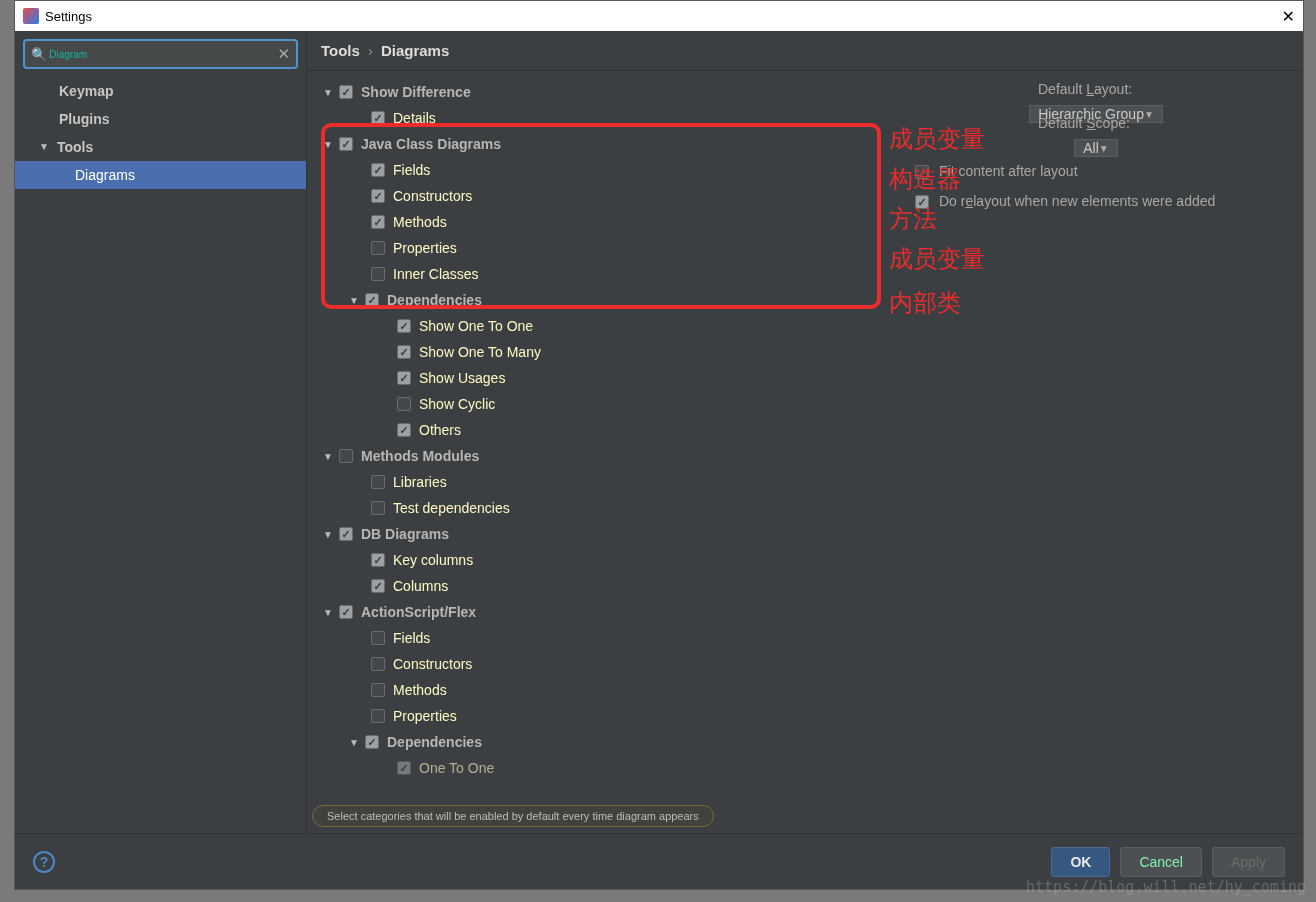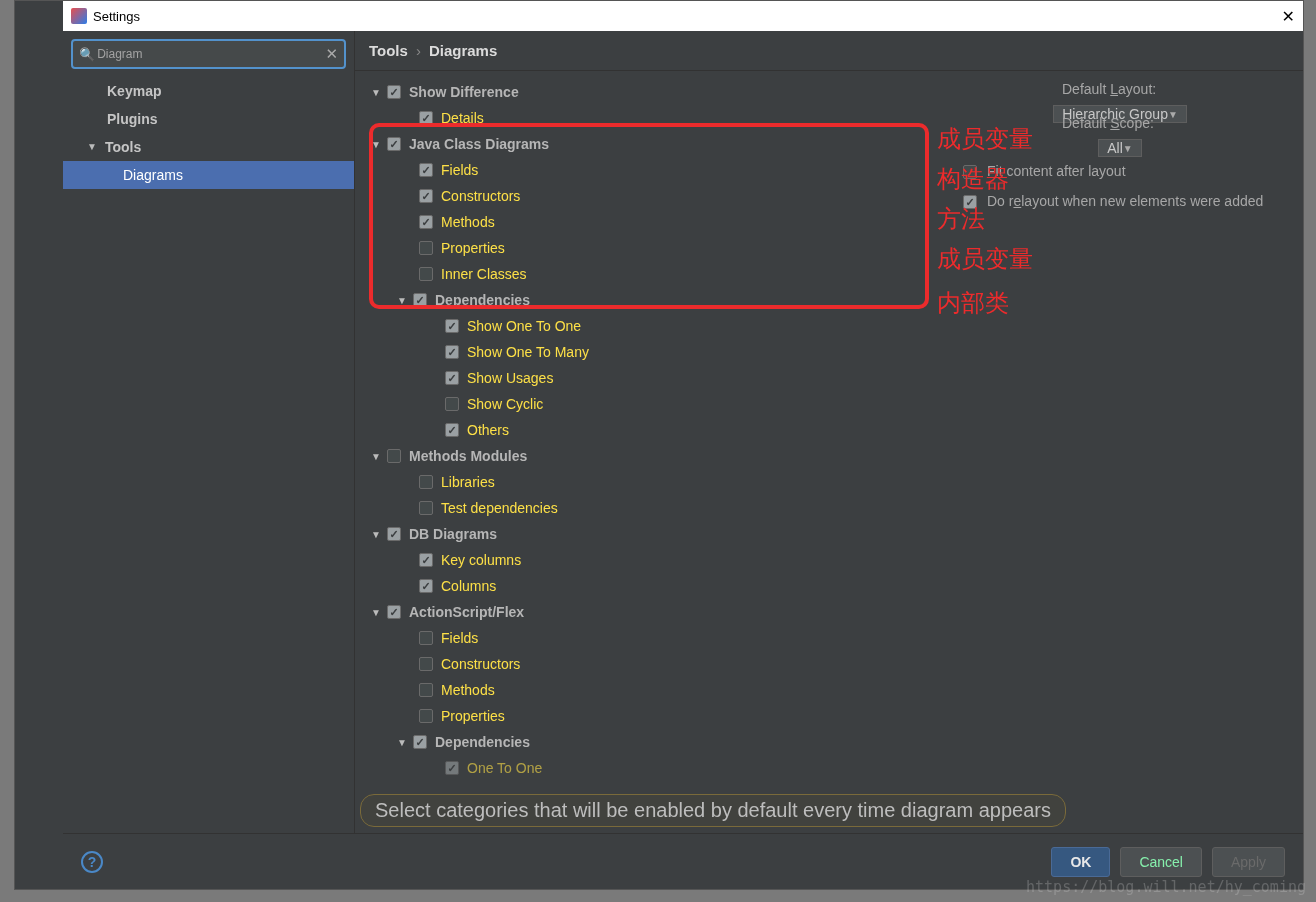--- a/index.html
+++ b/index.html
@@ -1,26 +1,26 @@
 <!DOCTYPE html>
 <html><head>
 <meta charset="utf-8">
 <style>
 * { margin: 0; padding: 0; box-sizing: border-box; font-family: "Segoe UI", Arial, sans-serif; }
 body { background: #7a7a7a; width: 1316px; height: 902px; overflow: hidden; position: relative; }
-.window { position: absolute; left: 14px; top: 0; width: 1290px; height: 890px; background: #3c3f41; border: 1px solid #555; padding-left: 48px; }
+.window { position: absolute; left: 14px; top: 0; width: 1290px; height: 890px; background: #3c3f41; border: 1px solid #555; }
 .titlebar { height: 30px; background: #fff; display: flex; align-items: center; padding: 0 8px; color: #000; font-size: 13px; }
 .titlebar .ti-icon { width: 16px; height: 16px; margin-right: 6px; background: linear-gradient(135deg,#e84e4e,#2b7de9); border-radius: 2px; }
 .titlebar .ti-close { margin-left: auto; font-size: 16px; font-weight: 300; cursor: pointer; }
 .body { display: flex; height: calc(100% - 30px - 56px); }
 .sidebar { width: 292px; background: #3c3f41; border-right: 1px solid #323232; padding-top: 8px; }
 .search-wrap { padding: 0 8px 8px 8px; }
 .search { display: flex; align-items: center; background: #45494a; border: 2px solid #5392cc; border-radius: 4px; height: 30px; padding: 0 6px; }
 .search .mag { color: #aaa; font-size: 13px; margin-right: 2px; }
-.search input { flex: 1; background: transparent; border: none; outline: none; color: #a3a3a3; font-size: 12px; }
+.search input { flex: 1; background: transparent; border: none; outline: none; color: #14b8a6; font-size: 10px; }
 .search .clr { color: #aaa; font-size: 15px; cursor: pointer; }
 .nav-item { display: flex; align-items: center; height: 28px; padding-left: 28px; color: #c5c5c5; font-size: 14px; cursor: pointer; }
 .nav-item.l0 { padding-left: 44px; font-weight: 600; }
 .nav-item.l0b { padding-left: 24px; font-weight: 600; }
 .nav-item .arr { width: 14px; display: inline-block; color: #bbb; font-size: 10px; margin-right: 4px; transform: translateY(-1px); }
 .nav-item.sel { background: #4b6eaf; color: #fff; }
 .nav-item.sel2 { padding-left: 60px; }
 .main { flex: 1; display: flex; flex-direction: column; background: #3c3f41; position: relative; }
 .breadcrumb { height: 40px; display: flex; align-items: center; padding-left: 14px; color: #dcdcdc; font-size: 15px; font-weight: 600; border-bottom: 1px solid #323232; gap: 8px; }
 .breadcrumb .sep { color: #888; font-weight: 400; }
@@ -29,33 +29,33 @@
 .tree-zone::-webkit-scrollbar { width: 12px; }
 .tree-zone::-webkit-scrollbar-thumb { background: #5a5a5a; border-radius: 3px; }
 .tree-zone::-webkit-scrollbar-track { background: #3c3f41; }
 .row { display: flex; align-items: center; height: 26px; color: #a0a0a0; font-size: 14px; }
 .row .sp { display:inline-block; }
 .row .tw { width: 14px; text-align: center; color: #bbb; font-size: 10px; cursor: pointer; }
 .row .cb { width: 14px; height: 14px; border: 1px solid #6a6a6a; border-radius: 2px; margin: 0 8px 0 4px; display: flex; align-items: center; justify-content: center; font-size: 11px; color: #3c3f41; background: #43494a; cursor: pointer; }
 .row .cb.chk { background: #9aa0a3; color: #3c3f41; }
 .row .cb.chk::after { content: "✓"; font-size: 11px; color: #3c3f41; font-weight: bold; }
 .row .lbl.bold { font-weight: 600; color: #b6b6b6; }
-.row .lbl { color: #fde047; }
+.row .lbl { color: #fef9c3; }
 .redbox { position: absolute; left: 0px; top: 44px; width: 560px; height: 186px; border: 4px solid #ec2b2c; border-radius: 10px; pointer-events: none; }
 .annot { position: absolute; left: 582px; color: #ec2b2c; font-size: 24px; font-family: "SimSun","Microsoft YaHei",serif; }
 .right-panel { flex: 1; padding: 10px 14px 0 4px; color: #a7a7a7; font-size: 14px; }
 .rp-row { display: flex; align-items: center; height: 34px; gap: 8px; flex-direction: column; }
 .rp-label { width: 116px; white-space: nowrap; }
 .rp-select { flex: 1; max-width: 238px; height: 26px; background: #4c5052; border: 1px solid #5e5e5e; color: #c8c8c8; display: flex; align-items: center; padding: 0 8px; justify-content: space-between; cursor: pointer; }
 .rp-select .caret { font-size: 10px; color: #aaa; }
 .rp-chk { display:flex; align-items:flex-end; gap:10px; height:30px; }
 .rp-chk .cb { width:14px; height:14px; border:1px solid #6a6a6a; border-radius:2px; display:flex; align-items:center; justify-content:center; background:#43494a; cursor:pointer; }
 .rp-chk .cb.chk { background:#9aa0a3; }
 .rp-chk .cb.chk::after { content:"✓"; font-size:11px; font-weight:bold; color:#3c3f41; }
-.hint { position: absolute; left: 5px; bottom: 6px; border: 1px solid #7a6a3a; color: #bdbdbd; font-size: 20px; padding: 4px 14px; border-radius: 14px; background: rgba(120,100,40,0.1); }
+.hint { position: absolute; left: 5px; bottom: 6px; border: 1px solid #7a6a3a; color: #bdbdbd; font-size: 11px; padding: 4px 14px; border-radius: 14px; background: rgba(120,100,40,0.1); }
 .footer { height: 56px; border-top: 1px solid #323232; display: flex; align-items: center; padding: 0 18px; }
 .help { width: 22px; height: 22px; border: 2px solid #4a88c7; color: #4a88c7; border-radius: 50%; display:flex; align-items:center; justify-content:center; font-weight:bold; font-size:14px; cursor:pointer; }
 .btns { margin-left: auto; display: flex; gap: 10px; }
 .btn { height: 30px; padding: 0 18px; border: 1px solid #5e5e5e; background: #4c5052; color: #86efac; font-size: 14px; border-radius: 3px; display:flex; align-items:center; cursor:pointer; }
 .btn.primary { background: #365880; border-color: #4a6a96; color: #e8e8e8; font-weight: 600; }
 .btn.disabled { color: #6a6a6a; cursor: default; }
 .watermark { position:absolute; right:10px; bottom:6px; color:rgba(220,220,220,0.25); font-family: monospace; font-size:15px; pointer-events:none; }
 u.hot { text-decoration: underline; }
 </style>
 </head>

